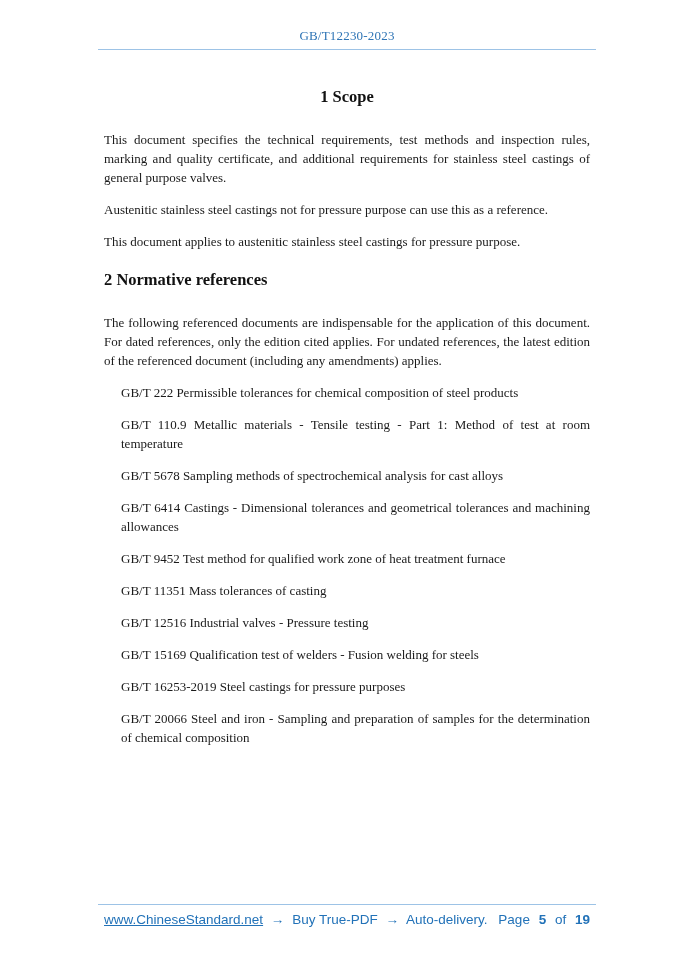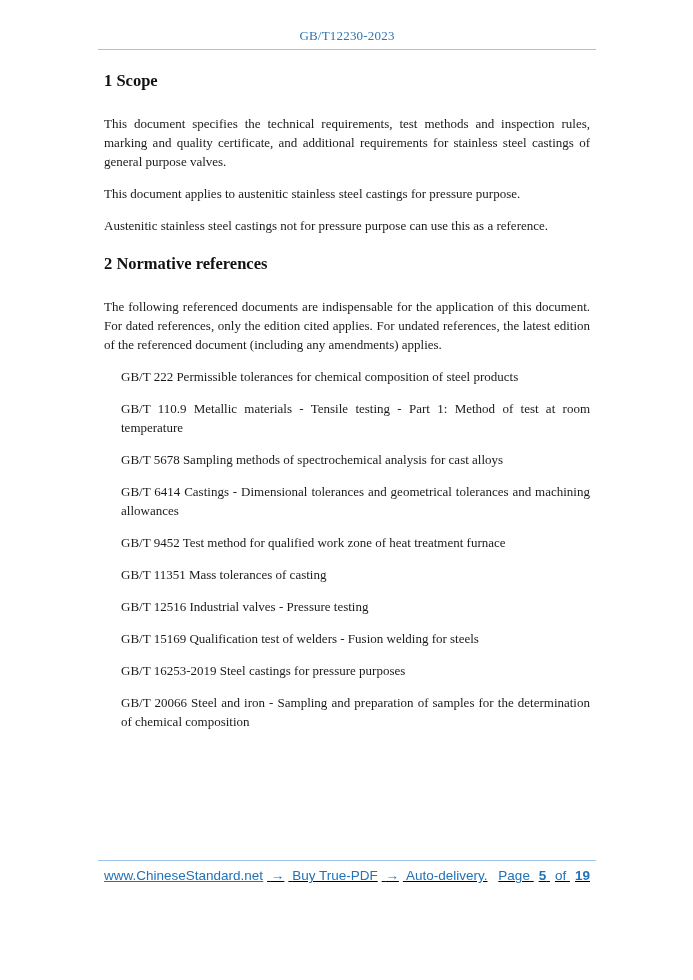--- a/index.html
+++ b/index.html
@@ -36,39 +36,38 @@
     text-align: center;
     color: #111111;
   }
 
   h2.section-heading {
     font-size: 16.5px;
     font-weight: 700;
     color: #111111;
     line-height: 22px;
   }
-  #scope-heading     { margin-top: 20px; }
+  #scope-heading     { margin-top: 36px; text-align: center; }
   #normative-heading { margin-top: 18px; font-family: Liberation Serif, serif; }
 
   p.para, p.ref {
     font-size: 13px;
     line-height: 19px;
     color: #1a1a1a;
     text-align: justify;
     margin-top: 13px;
   }
   p.first-after-heading { margin-top: 22px; }
   p.ref { padding-left: 17px; }
 
   .footer {
     position: absolute;
     left: 98px;
     right: 97px;
-    top: 860px;
-    text-decoration: underline;
+    top: 904px;
   }
   .footer-rule {
     border: none;
     border-top: 1px solid #9DC3E6;
   }
   .footer-row {
     display: flex;
     justify-content: space-between;
     align-items: baseline;
     padding: 7px 6px 0;
@@ -92,22 +91,22 @@
 <div class="page">
 
   <div class="doc-number">GB/T12230-2023</div>
 
   <hr class="rule">
 
 
   <h2 class="section-heading" id="scope-heading">1 Scope</h2>
 
   <p class="para first-after-heading">This document specifies the technical requirements, test methods and inspection rules, marking and quality certificate, and additional requirements for stainless steel castings of general purpose valves.</p>
+  <p class="para">Austenitic stainless steel castings not for pressure purpose can use this as a reference.</p>
   <p class="para">This document applies to austenitic stainless steel castings for pressure purpose.</p>
-  <p class="para">Austenitic stainless steel castings not for pressure purpose can use this as a reference.</p>
 
   <h2 class="section-heading" id="normative-heading">2 Normative references</h2>
 
   <p class="para first-after-heading">The following referenced documents are indispensable for the application of this document. For dated references, only the edition cited applies. For undated references, the latest edition of the referenced document (including any amendments) applies.</p>
 
   <p class="ref">GB/T 222 Permissible tolerances for chemical composition of steel products</p>
   <p class="ref">GB/T 110.9 Metallic materials - Tensile testing - Part 1: Method of test at room temperature</p>
   <p class="ref">GB/T 5678 Sampling methods of spectrochemical analysis for cast alloys</p>
   <p class="ref">GB/T 6414 Castings - Dimensional tolerances and geometrical tolerances and machining allowances</p>
   <p class="ref">GB/T 9452 Test method for qualified work zone of heat treatment furnace</p>

